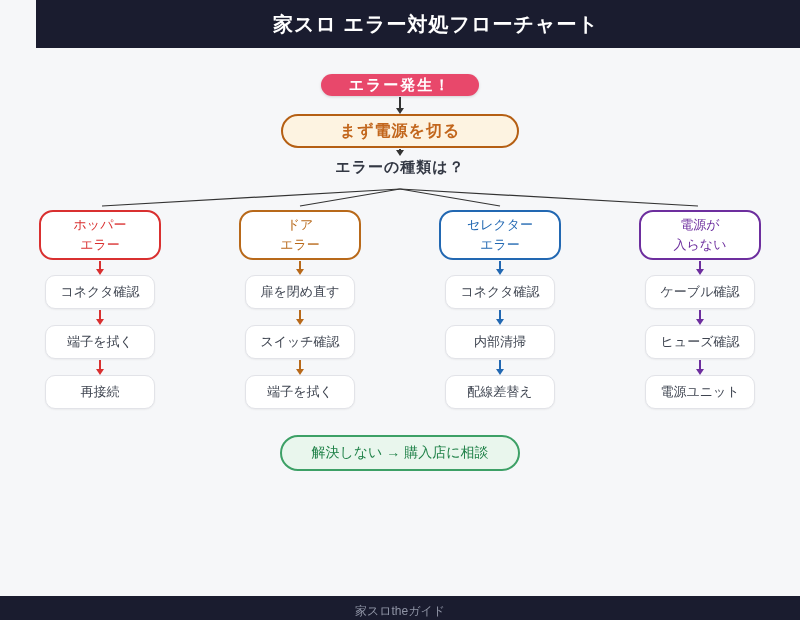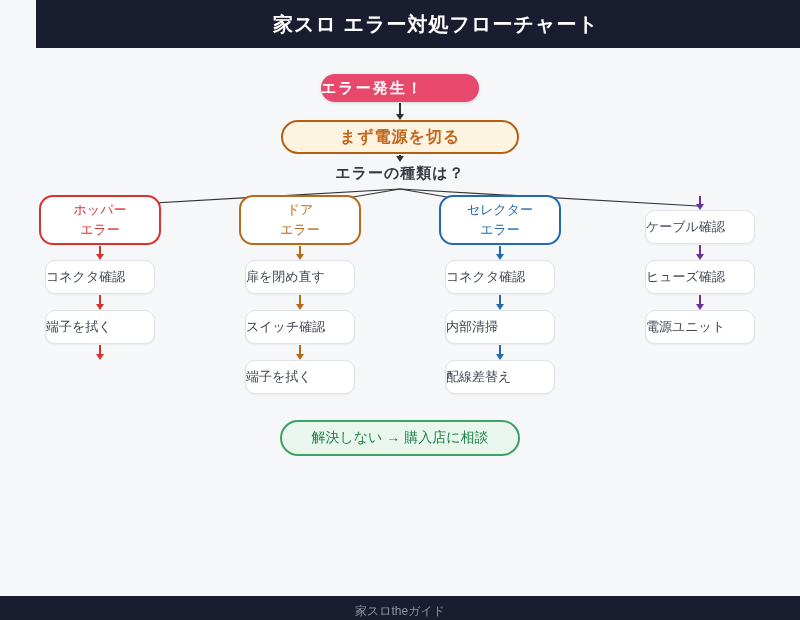--- a/index.html
+++ b/index.html
@@ -30,23 +30,23 @@
 
   
   .flow {
     position: absolute; top: 48px; left: 0; width: 800px; height: 540px;
     display: flex; flex-direction: column; align-items: center;
     padding-top: 26px;
   }
 
   
   .start-pill {
-    width: 158px; height: 28px; border-radius: 17px;
+    width: 158px; height: 22px; border-radius: 17px;
     background: var(--start-bg, #e8486b);
-    display: flex; align-items: center; justify-content: flex-start;
+    display: flex; align-items: center; justify-content: center;
     box-shadow: 0 1px 3px rgba(0,0,0,.15);
   }
   .start-pill span { color: #ffffff; font-size: 15px; font-weight: 700; letter-spacing: 2px; }
 
   
   .poweroff-box {
     width: 238px; height: 34px; border-radius: 17px;
     background: var(--po-bg, #fdf3e1);
     border: 2px solid var(--po-border, #b55f13);
     display: flex; align-items: center; justify-content: center;
@@ -71,40 +71,40 @@
   .arrow-top1 { height: 18px; width: 10px; }
   .arrow-top2 { height: 8px; width: 10px; }
   .arrow-top2::before { height: 2px; }
 
   
   .fan-svg { position: absolute; top: 0; left: 0; width: 800px; height: 620px; pointer-events: none; }
   .fan-svg line { stroke: var(--line-fg, #333333); stroke-width: 1.2; fill: none; }
 
   
   .columns {
-    width: 800px; margin-top: 12px;
+    width: 800px; margin-top: 33px;
     display: flex; position: relative; z-index: 2;
   }
   .column { flex: 1 1 0; display: flex; flex-direction: column; align-items: center; }
   .branch-box {
     width: 122px; height: 50px; border-radius: 14px;
     background: #ffffff; border: 2px solid var(--c, #333);
     display: flex; align-items: center; justify-content: center;
   }
   .branch-box span {
     color: var(--c, #333); font-size: 13px; line-height: 1.55;
     text-align: center; white-space: pre-line;
   }
   .col-arrow1 { height: 15px; }
   .col-arrow2 { height: 16px; }
   .step-box {
     width: 110px; height: 34px; border-radius: 10px;
     background: #ffffff; border: 1px solid #e2e3e8;
     box-shadow: 0 1px 2px rgba(0,0,0,.05);
-    display: flex; align-items: center; justify-content: flex-start;
+    display: flex; align-items: center; justify-content: center;
   }
   .step-box span { color: #3e4450; font-size: 13px; }
 
   
   .fallback-box {
     margin-top: 26px;
     width: 240px; height: 36px; border-radius: 18px;
     background: var(--fb-bg, #e9f6ed);
     border: 2px solid var(--fb-border, #3da066);
     display: flex; align-items: center; justify-content: center;
@@ -154,20 +154,23 @@
         </div>
         <div class="v-arrow col-arrow1"></div>
         <div class="step-box">
           <span>コネクタ確認</span>
         </div>
         <div class="v-arrow col-arrow2"></div>
         <div class="step-box">
           <span>端子を拭く</span>
         </div>
         <div class="v-arrow col-arrow2"></div>
+        <div class="step-box">
+          <span>再接続</span>
+        </div>
       </div>
 
       <div class="column" style="--c: #b8691a;">
         <div class="branch-box">
           <span>ドア
 エラー</span>
         </div>
         <div class="v-arrow col-arrow1"></div>
         <div class="step-box">
           <span>扉を閉め直す</span>
@@ -195,20 +198,24 @@
         <div class="step-box">
           <span>内部清掃</span>
         </div>
         <div class="v-arrow col-arrow2"></div>
         <div class="step-box">
           <span>配線差替え</span>
         </div>
       </div>
 
       <div class="column" style="--c: #6d2e9e;">
+        <div class="branch-box">
+          <span>電源が
+入らない</span>
+        </div>
         <div class="v-arrow col-arrow1"></div>
         <div class="step-box">
           <span>ケーブル確認</span>
         </div>
         <div class="v-arrow col-arrow2"></div>
         <div class="step-box">
           <span>ヒューズ確認</span>
         </div>
         <div class="v-arrow col-arrow2"></div>
         <div class="step-box">

